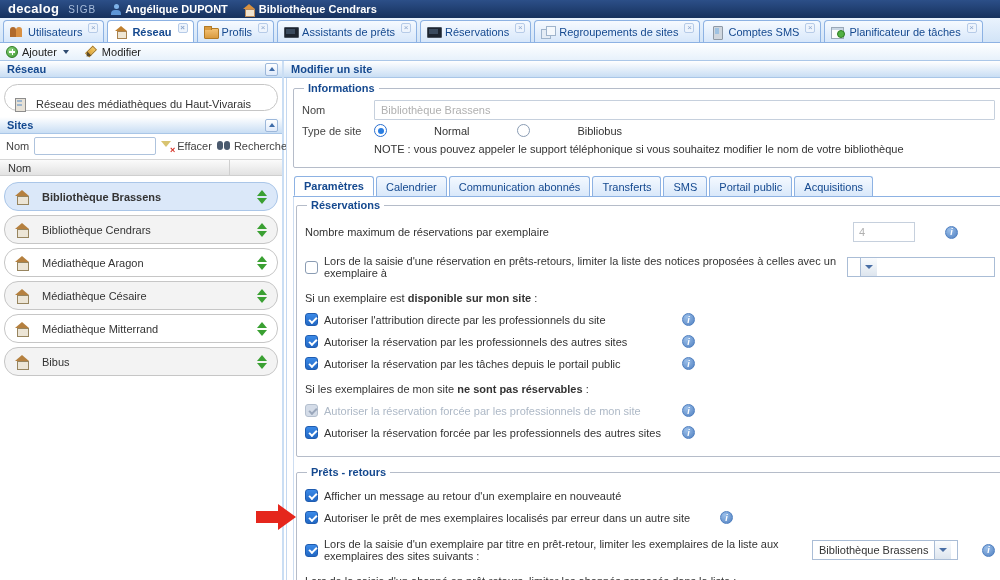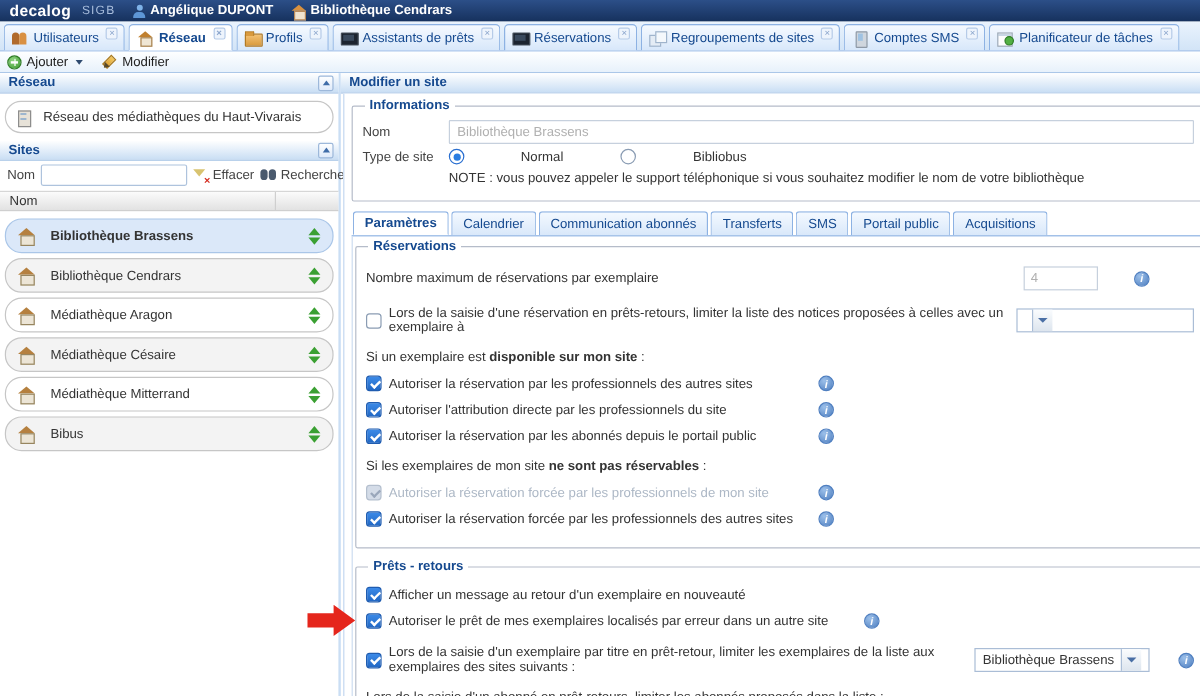--- a/index.html
+++ b/index.html
@@ -62,21 +62,21 @@
 
   
   .content { flex:1; display:flex; min-height:0; }
   .left-panel { width:284px; flex:0 0 auto; background:#fff; border-right:2px solid #cadef4; display:flex; flex-direction:column; }
   .panel-header { height:17px; flex:0 0 auto; background:linear-gradient(#ffffff,#c9def4); border-bottom:1px solid #a9c6e7;
     color:#15498f; font-weight:bold; display:flex; align-items:center; justify-content:space-between; padding:0 4px 0 7px; }
   .collapse-btn { width:13px; height:13px; border:1px solid #9db8da; border-radius:2px; background:linear-gradient(#fdfeff,#dfeafa);
     display:flex; align-items:center; justify-content:center; cursor:pointer; }
   .collapse-btn::before { content:''; width:0; height:0; border-left:3px solid transparent; border-right:3px solid transparent; border-bottom:4px solid #3f6ca8; }
 
-  .pill { margin:6px 4px; border:1px solid #c6c6c6; border-radius:14px; height:27px; display:flex; align-items:center;
+  .pill { margin:6px 4px; border:1px solid #c6c6c6; border-radius:14px; height:27px; display:flex; align-items:flex-end;
     gap:9px; padding:0 9px; background:#fff; cursor:pointer; }
   .i-building { width:13px; height:12px; position:relative; flex:0 0 auto; }
   .i-building::before { content:''; position:absolute; left:1px; top:0; width:9px; height:12px; background:#e7e2d8; border:1px solid #8d8d8d; }
   .i-building::after { content:''; position:absolute; left:3px; top:2px; width:5px; height:7px;
     background:repeating-linear-gradient(#9db6cf 0 2px, transparent 2px 4px); }
 
   .search-row { display:flex; align-items:center; gap:5px; padding:3px 4px 4px 6px; flex:0 0 auto; color:#444; }
   .search-input { width:122px; height:18px; border:1px solid #aec3dd; border-radius:2px; padding:0 4px; font-size:11px;
     font-family:"Liberation Sans", sans-serif; }
   .i-funnel { width:12px; height:12px; position:relative; }
@@ -366,31 +366,31 @@
               <span class="dd" style="width:148px">
                 <span class="dd-text"></span>
                 <span class="dd-btn"></span>
               </span>
             </div>
 
             <div class="section-lbl"><span>Si un exemplaire est </span><b>disponible sur mon site</b><span> :</span></div>
 
             <div class="cb-row">
               <span class="cb checked"></span>
+              <span class="cb-lbl-w">Autoriser l'attribution directe par les professionnels du site</span>
+              <span class="info-icon"></span>
+            </div>
+            <div class="cb-row">
+              <span class="cb checked"></span>
               <span class="cb-lbl-w">Autoriser la réservation par les professionnels des autres sites</span>
               <span class="info-icon"></span>
             </div>
             <div class="cb-row">
               <span class="cb checked"></span>
-              <span class="cb-lbl-w">Autoriser l'attribution directe par les professionnels du site</span>
-              <span class="info-icon"></span>
-            </div>
-            <div class="cb-row">
-              <span class="cb checked"></span>
-              <span class="cb-lbl-w">Autoriser la réservation par les abonnés depuis le portail public</span>
+              <span class="cb-lbl-w">Autoriser la réservation par les tâches depuis le portail public</span>
               <span class="info-icon"></span>
             </div>
 
             <div class="section-lbl"><span>Si les exemplaires de mon site </span><b>ne sont pas réservables</b><span> :</span></div>
 
             <div class="cb-row">
               <span class="cb dis-checked"></span>
               <span class="cb-lbl-w dis-lbl">Autoriser la réservation forcée par les professionnels de mon site</span>
               <span class="info-icon"></span>
             </div>

